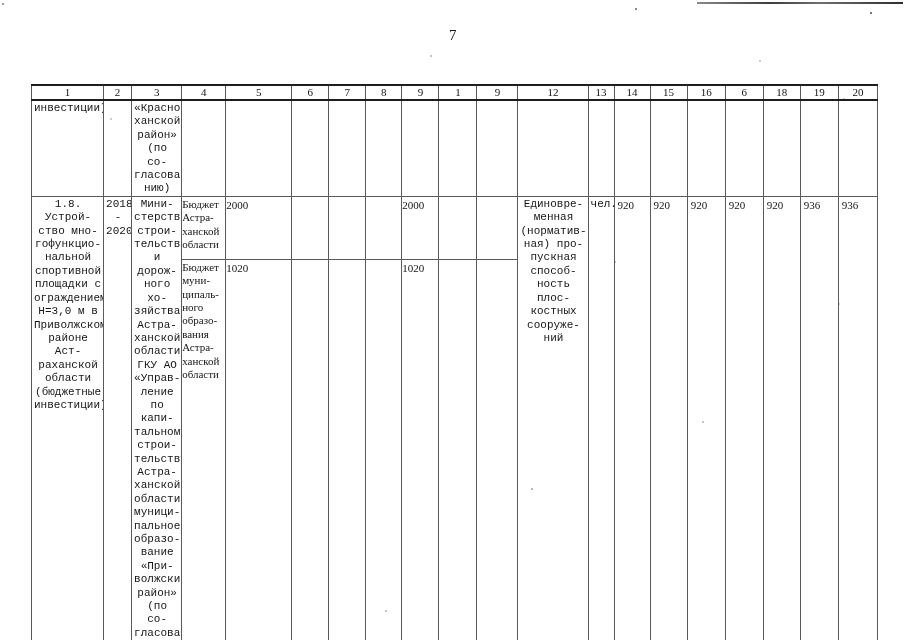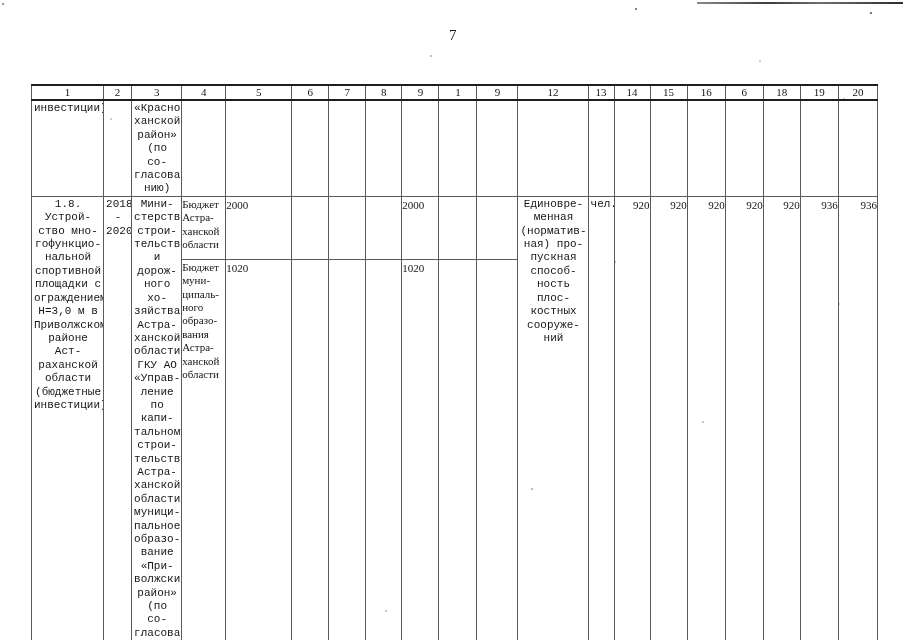--- a/index.html
+++ b/index.html
@@ -44,21 +44,21 @@
   .grid th {
     height:13px;
     text-align:center;
     line-height:12px;
     border-top:2px solid #1e1e1e;
     border-bottom:2px solid #1e1e1e;
   }
   td.txt { white-space:pre-line; text-align:center; padding:1px 1px 0 2px;font-family:Liberation Mono, monospace; }
   td.ctr { white-space:pre-line; padding-top:1px; }
   td.num { text-align:left; padding-top:2px; font-size:11px; }
-  td.numl { text-align:right; padding:2px 0 0 3px; font-size:11px;margin-left:15px; }
+  td.numl { text-align:left; padding:2px 0 0 3px; font-size:11px;margin-left:15px; }
 </style>
 </head>
 <body>
 
 <div class="page">
 
   <div class="scan-edge-line"></div>
   <div class="specks"></div>
 
   <div class="pagenum">7</div>

